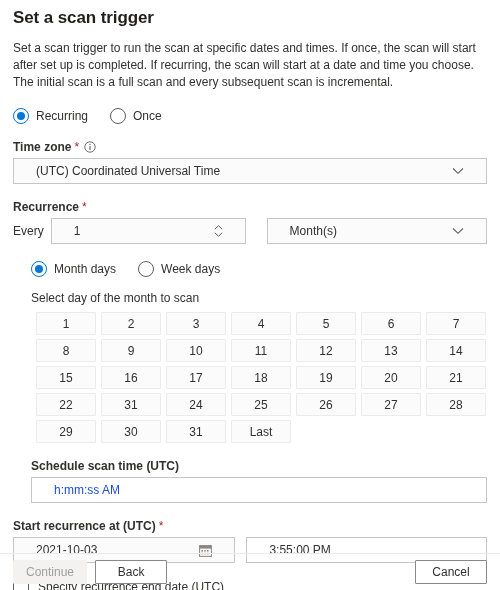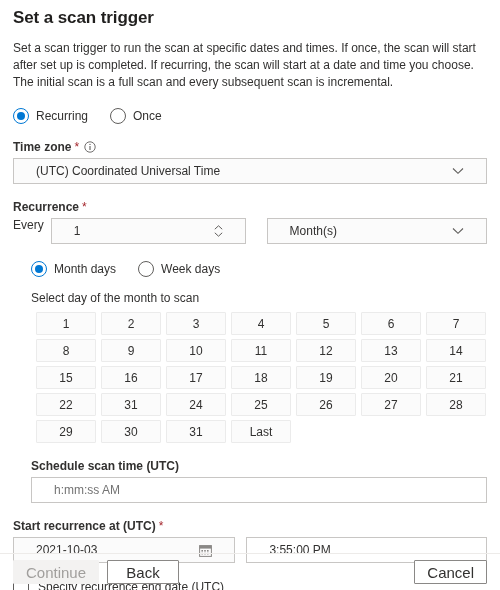--- a/index.html
+++ b/index.html
@@ -110,21 +110,21 @@
     background: #fbfbfb;
     box-sizing: border-box;
     display: flex;
     align-items: center;
     padding: 0 22px;
     font-size: 12px;
     color: #323130;
   }
   .input-box.white { background: #ffffff; }
   .input-box .val { flex: 1 1 auto; overflow: hidden; white-space: nowrap; }
-  .input-box .ph { flex: 1 1 auto; color: #737373; }
+  .input-box .ph { flex: 1 1 auto; color: #1d4ed8; }
   .chev {
     flex: 0 0 auto;
     margin-left: 6px;
     color: #605e5c;
     display: flex;
     align-items: center;
   }
   .spinner {
     flex: 0 0 auto;
     display: flex;
@@ -140,20 +140,21 @@
   .cal-icon {
     flex: 0 0 auto;
     margin-left: 6px;
     color: #8a8886;
     display: flex;
     align-items: center;
   }
   
   .recur-row {
     display: flex;
+    align-items: center;
   }
   .every-label {
     font-size: 12px;
     color: #323130;
     margin-right: 7px;
   }
   .every-input {
     width: 203px;
   }
   .unit-select {
@@ -233,21 +234,21 @@
     align-items: center;
     padding: 0 13px;
     box-sizing: border-box;
   }
   .btn {
     height: 24px;
     min-width: 72px;
     border: 1px solid #8a8886;
     background: #ffffff;
     color: #323130;
-    font-size: 15px;
+    font-size: 12px;
     font-family: "Liberation Sans", sans-serif;
     display: inline-flex;
     align-items: center;
     justify-content: center;
     padding: 0 12px;
     box-sizing: border-box;
     cursor: pointer;
     border-radius: 1px;
   }
   .btn.disabled {

